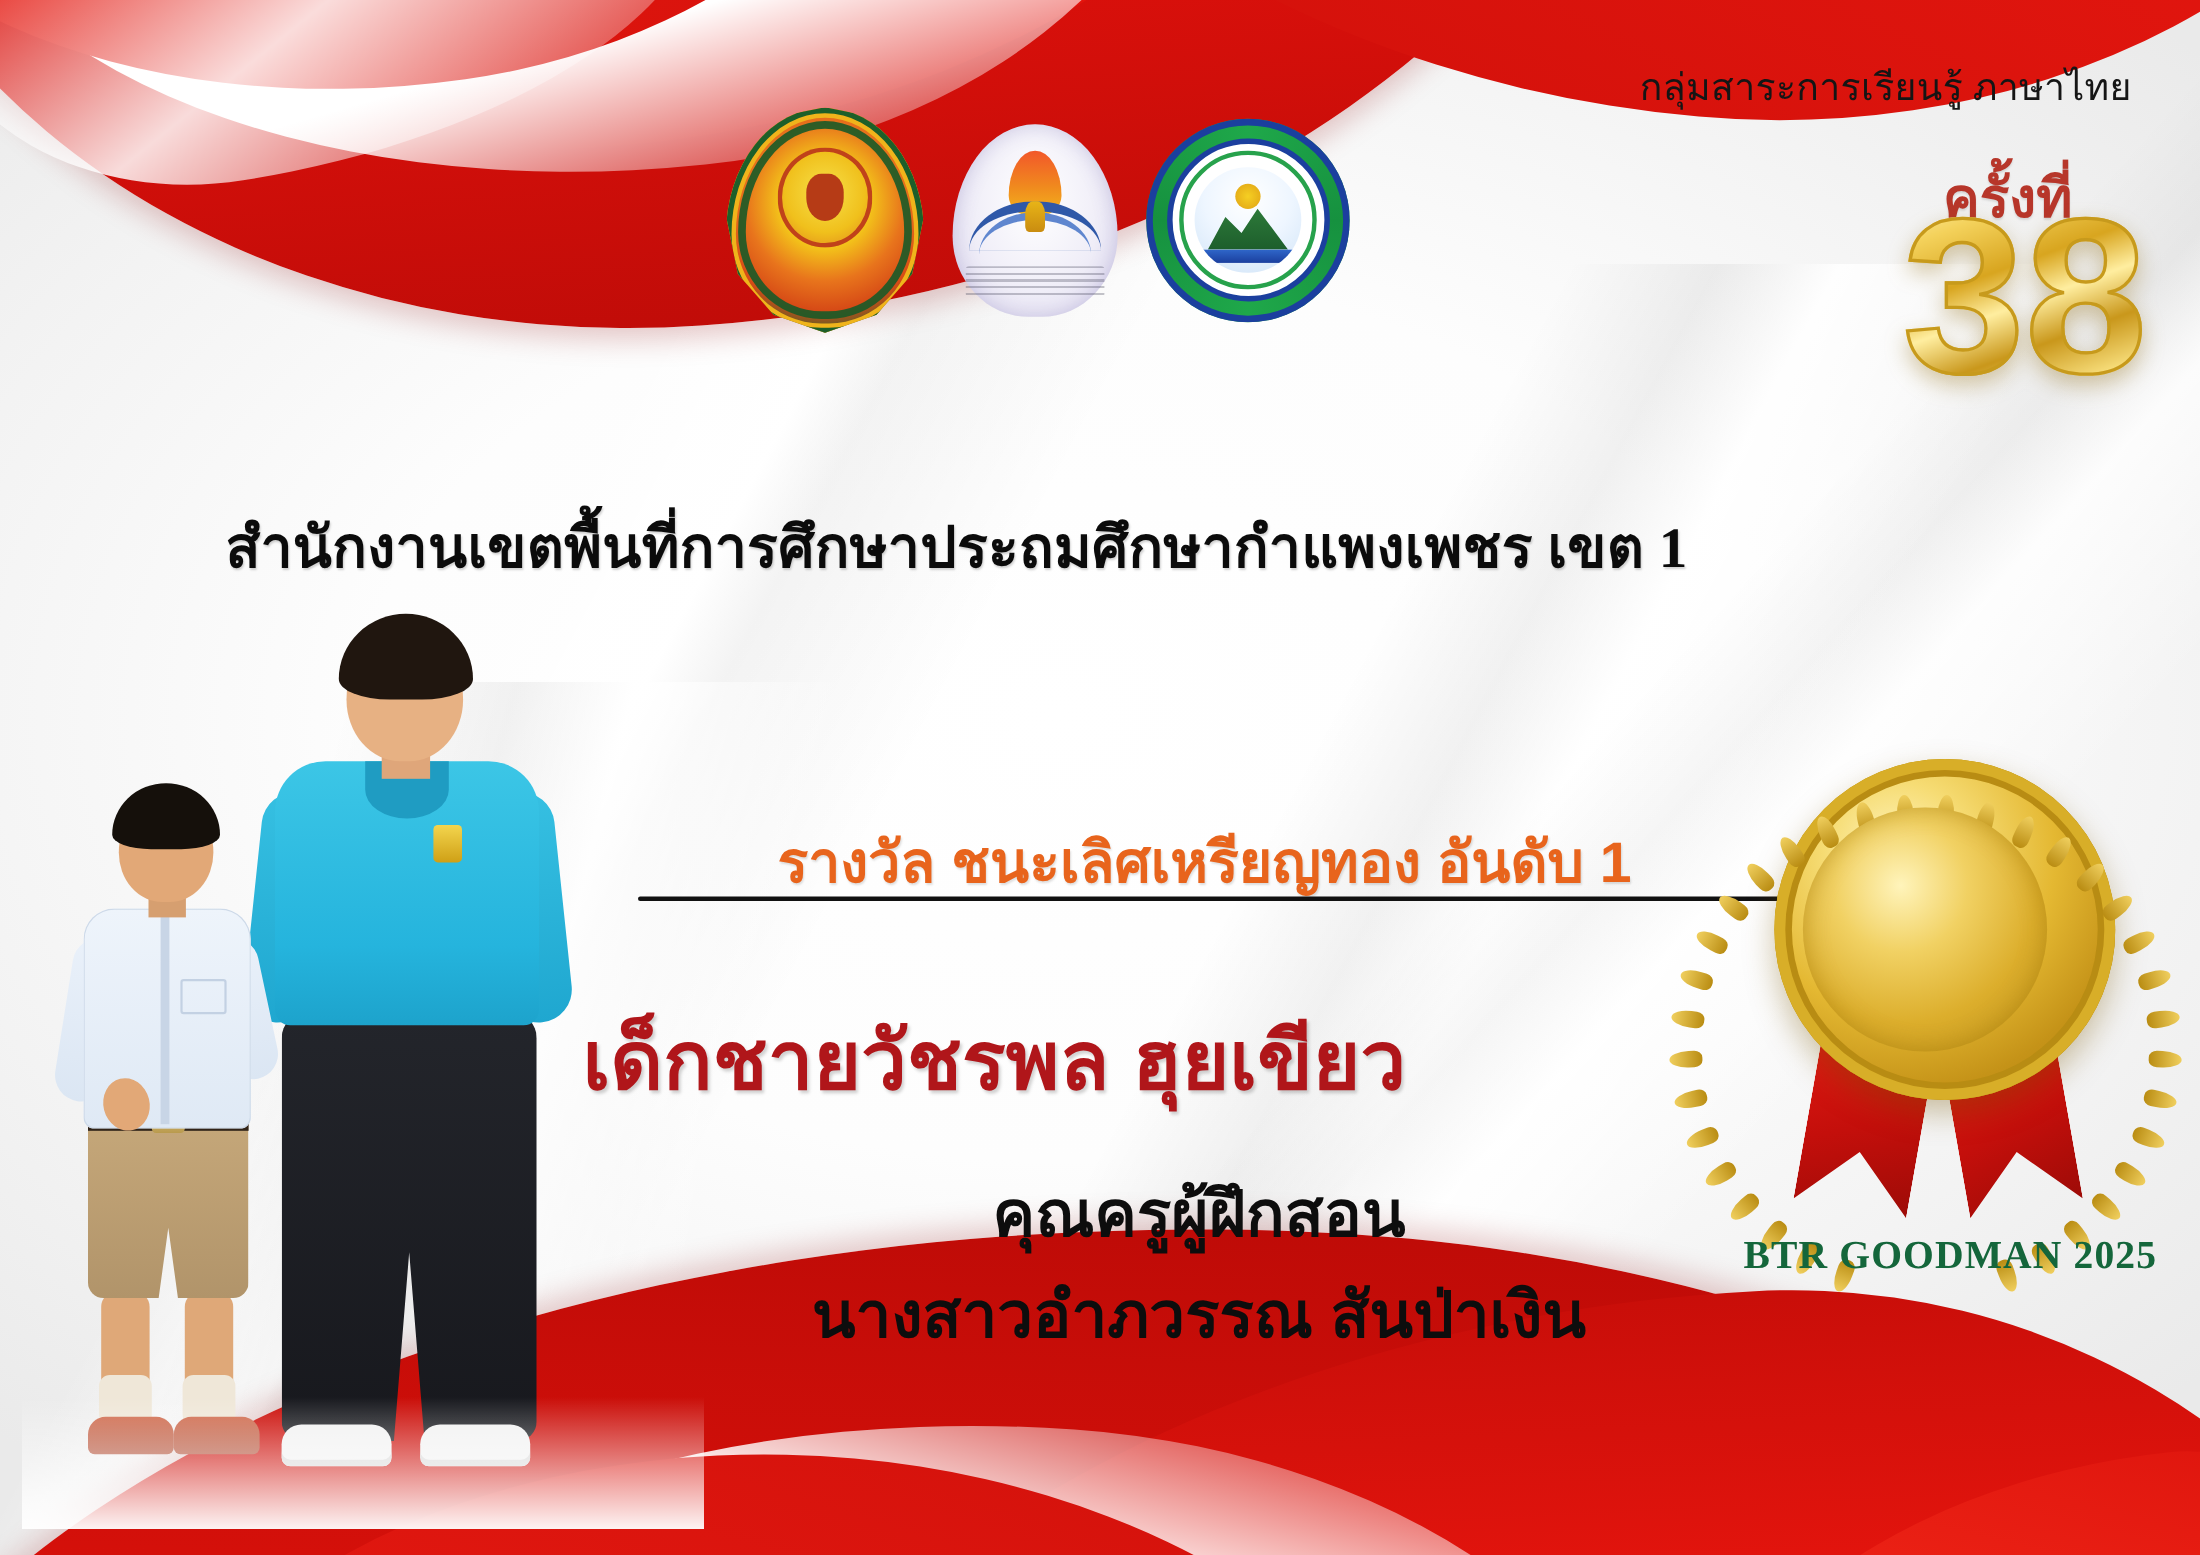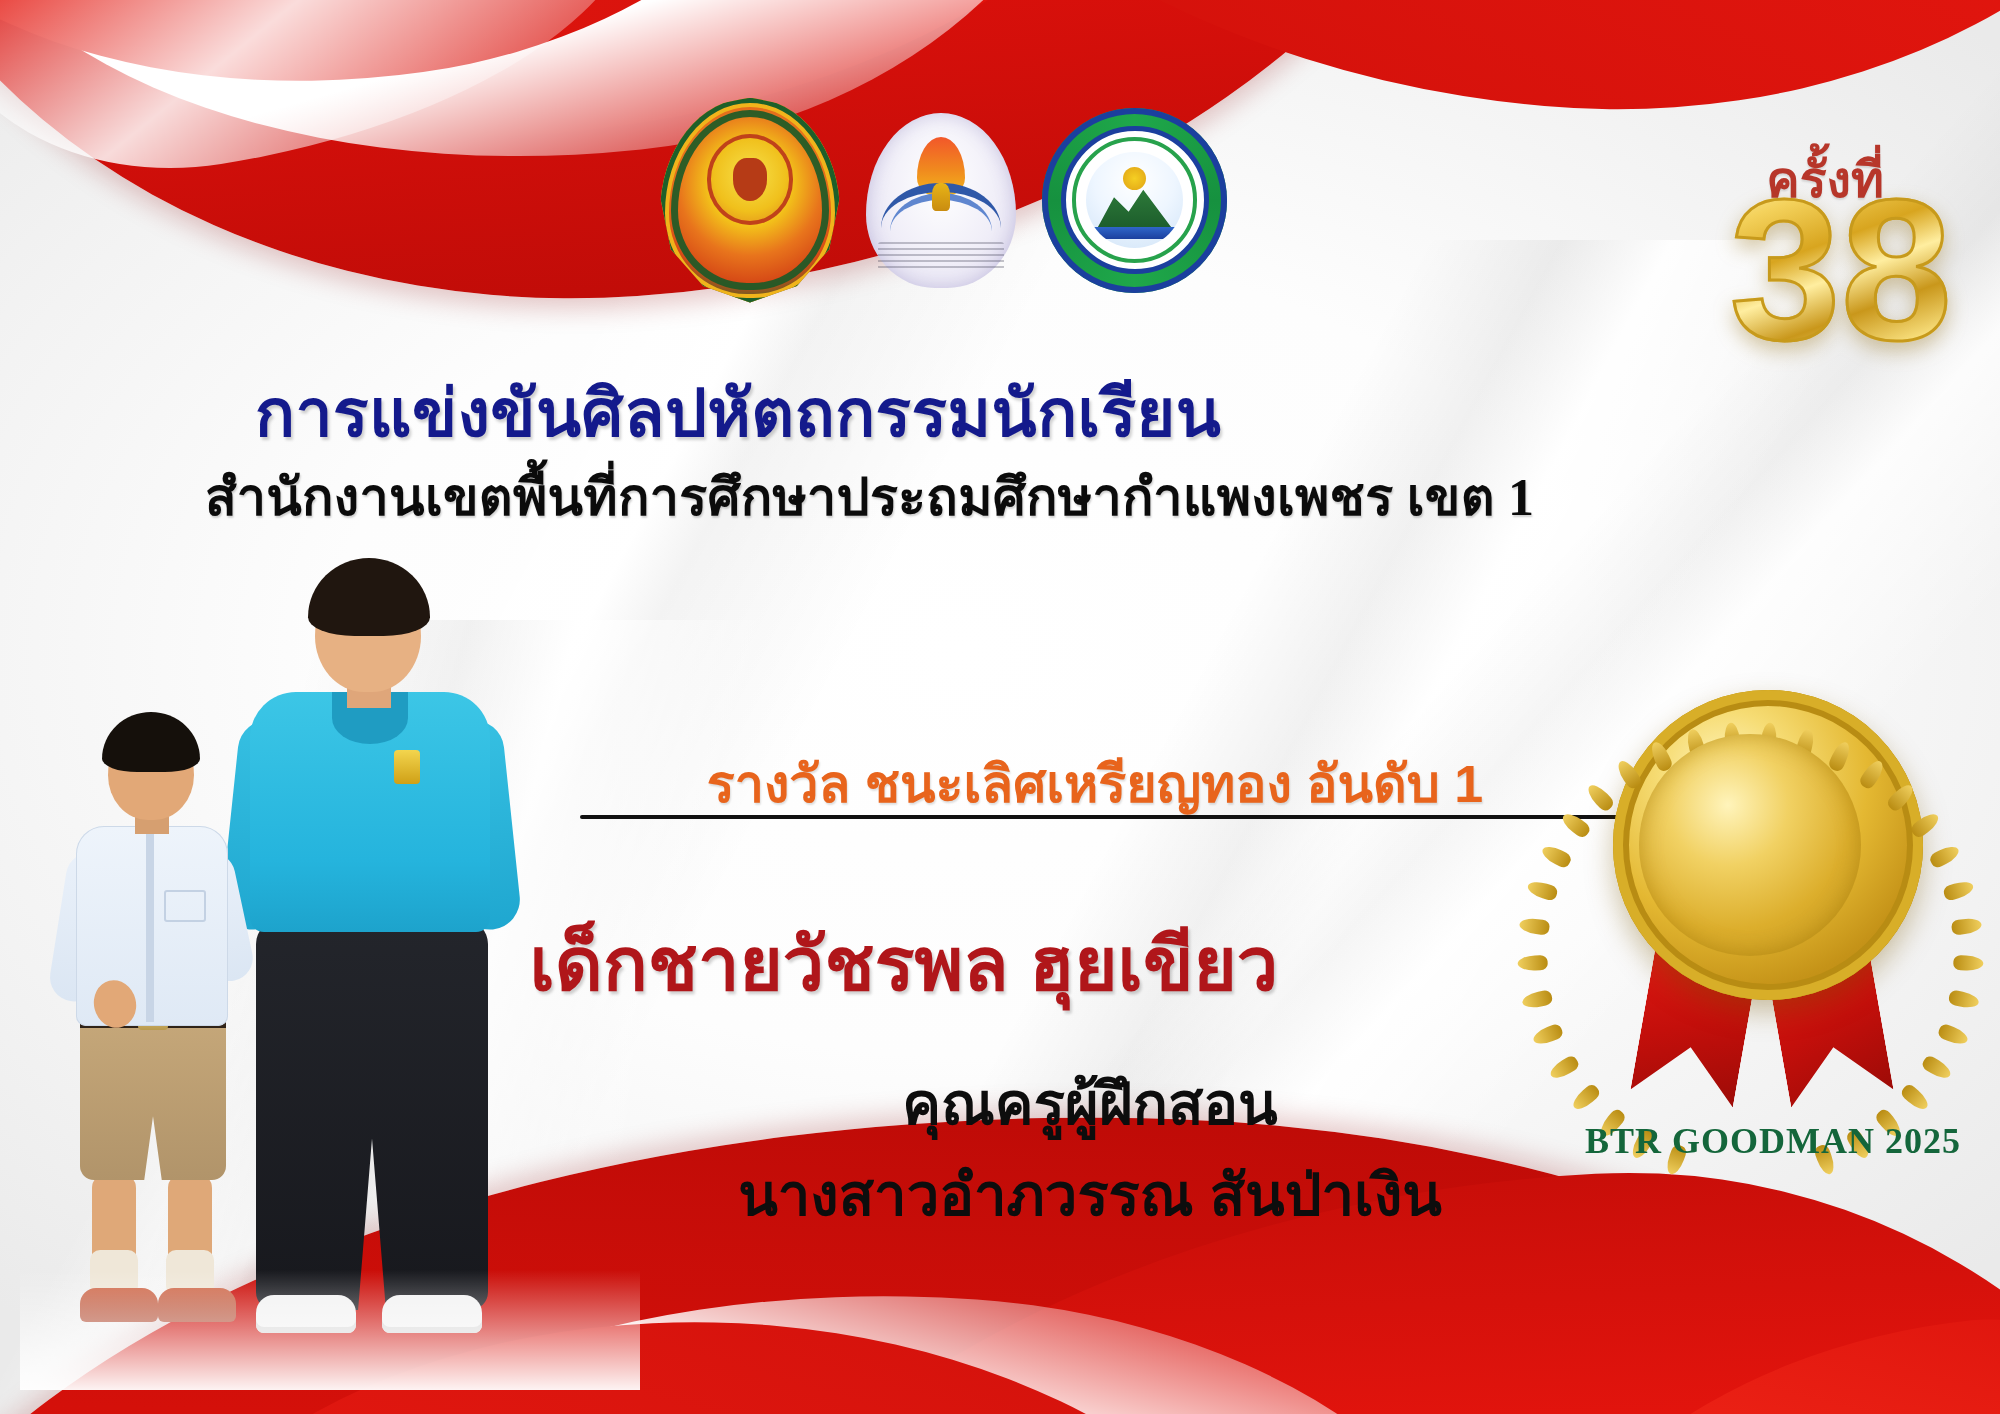--- a/index.html
+++ b/index.html
@@ -380,20 +380,21 @@
   <div class="wave top-white-slash"></div>
   <div class="wave top-red-4"></div>
   <div class="wave top-thin-ribbon"></div>
 
   <div class="wave bot-red-1"></div>
   <div class="wave bot-red-2"></div>
   <div class="wave bot-white-slash"></div>
   <div class="wave bot-red-3"></div>
   <div class="wave bot-red-4"></div>
 
+  <div id="subject">กลุ่มสาระการเรียนรู้ ภาษาไทย</div>
   <div id="edition-word">ครั้งที่</div>
   <div id="edition-number">38</div>
 
   <div id="logos">
     <div class="logo logo-obec">
       <div class="obec-shield"></div>
       <div class="obec-ring-txt"></div>
       <div class="obec-core"></div>
     </div>
     <div class="logo logo-anniv">
@@ -409,21 +410,20 @@
       <div class="prov-ring2"></div>
       <div class="prov-ring3"></div>
       <div class="prov-inner">
         <div class="prov-sun"></div>
         <div class="prov-mount"></div>
         <div class="prov-base"></div>
       </div>
     </div>
   </div>
 
-  <div id="title-main">การแข่งขันศิลปหัตถกรรมนักเรียน</div>
   <div id="title-office">สำนักงานเขตพื้นที่การศึกษาประถมศึกษากำแพงเพชร เขต 1</div>
 
 
   <div id="award-line">รางวัล ชนะเลิศเหรียญทอง อันดับ 1</div>
   <div id="divider"></div>
   <div id="winner-name">เด็กชายวัชรพล  ฮุยเขียว</div>
 
   <div id="coach-label">คุณครูผู้ฝึกสอน</div>
   <div id="coach-name">นางสาวอำภวรรณ  สันป่าเงิน</div>
 

